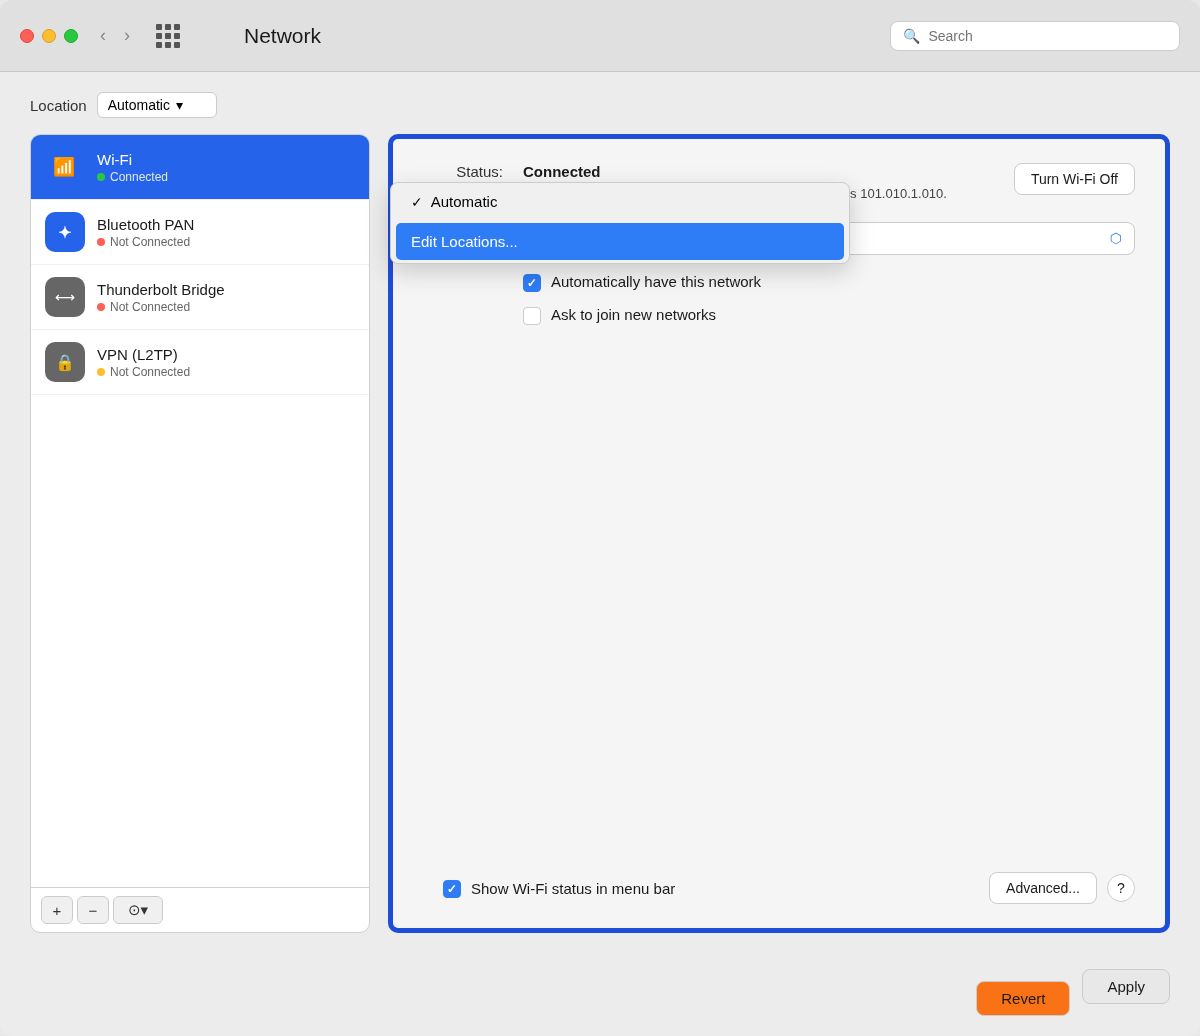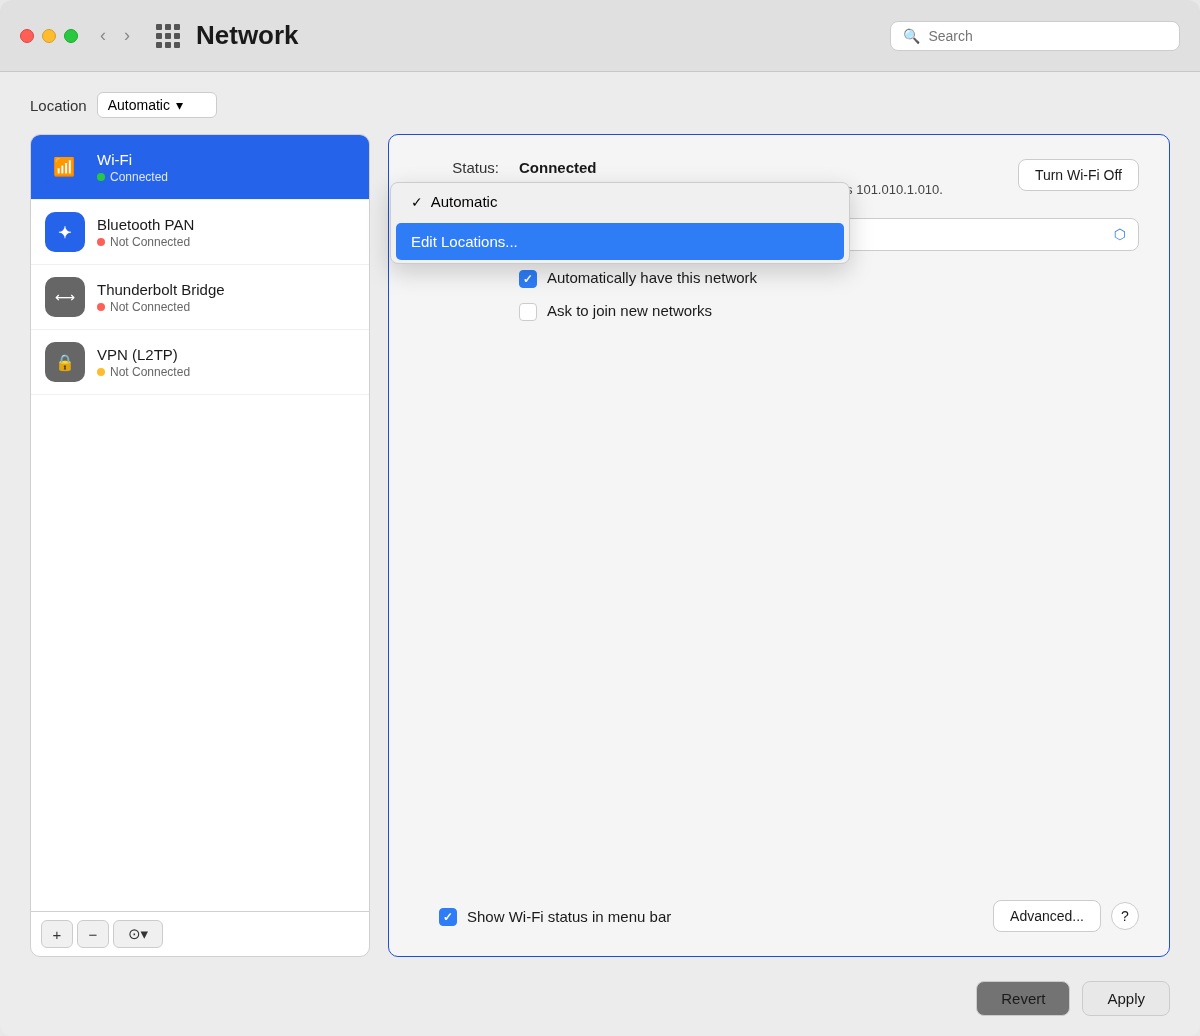--- a/index.html
+++ b/index.html
@@ -69,24 +69,25 @@
       grid-template-columns: repeat(3, 6px);
       gap: 3px;
     }
     .grid-dot {
       width: 6px;
       height: 6px;
       background: #555;
       border-radius: 1px;
     }
     .title-text {
-      font-size: 26px;
-      font-weight: 700;
+      font-size: 21px;
+      font-weight: 400;
       color: #1a1a1a;
       margin-right: auto;
+      margin-left: 48px;
     }
     .search-box {
       display: flex;
       align-items: center;
       background: white;
       border: 1px solid #ccc;
       border-radius: 8px;
       padding: 6px 12px;
       width: 290px;
       gap: 8px;
@@ -246,21 +247,21 @@
       align-items: center;
       justify-content: center;
       font-size: 15px;
       color: #333;
     }
     
     .detail-panel {
       flex: 1;
       background: #f5f5f5;
       border-radius: 10px;
-      border: 1px solid #1d4ed8;
+      border: 5px solid #1d4ed8;
       padding: 24px 30px;
       display: flex;
       flex-direction: column;
       gap: 18px;
     }
     .status-row {
       display: flex;
       align-items: flex-start;
       gap: 20px;
     }
@@ -412,23 +413,24 @@
       gap: 12px;
     }
     .revert-btn, .apply-btn {
       padding: 8px 24px;
       border-radius: 8px;
       font-size: 15px;
       cursor: pointer;
       font-weight: 500;
     }
     .revert-btn {
-      background: #737373;
-      border: 1px solid #ccc;
-      color: #1a1a1a;
+      background: #f97316;
+      border: 1px solid #ccc;
+      color: #1a1a1a;
+      margin-top: 24px;
     }
     .apply-btn {
       background: #e8e8e8;
       border: 1px solid #ccc;
       color: #1a1a1a;
     }
     
     .wifi-symbol { color: white; font-size: 18px; }
     .bt-symbol { color: white; font-size: 16px; font-weight: bold; }
     .tb-symbol { color: white; font-size: 14px; }

